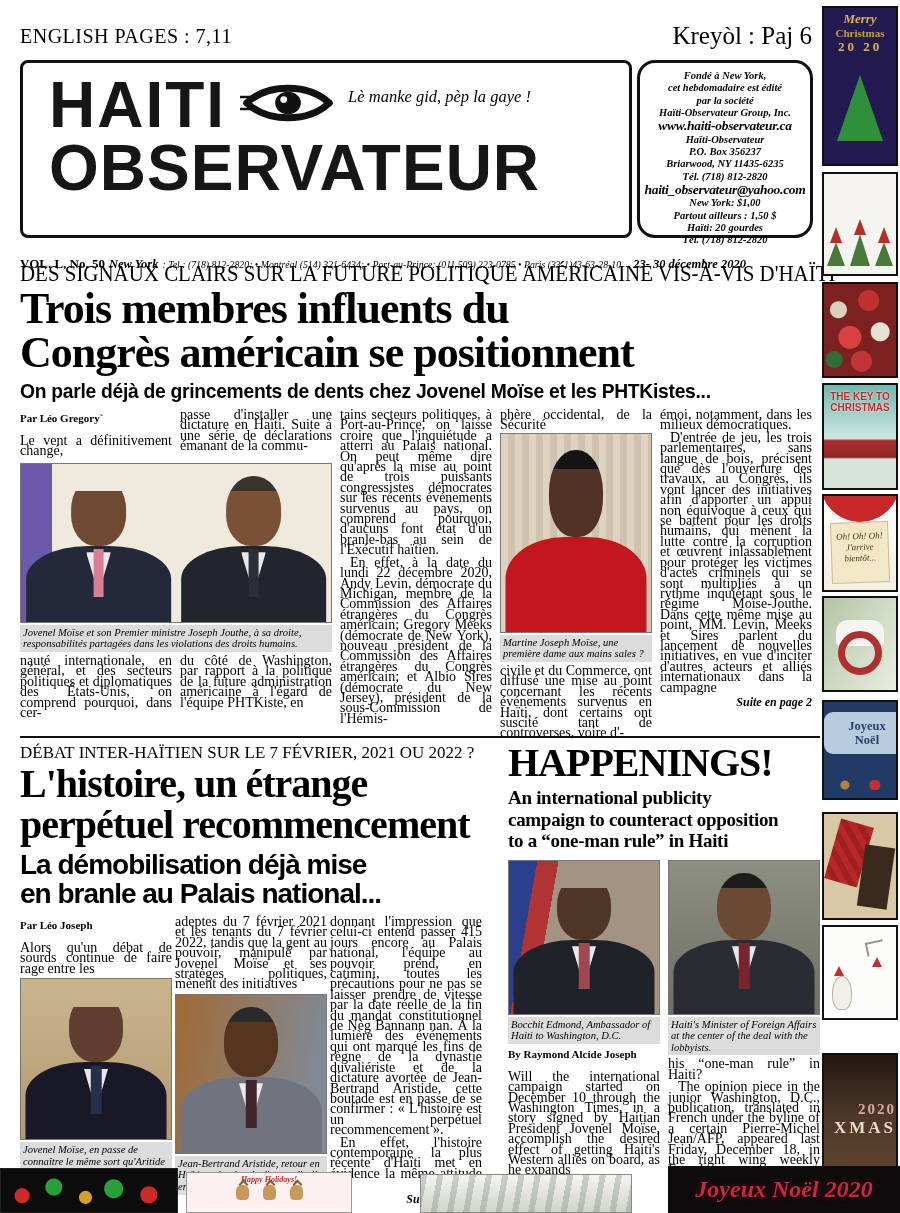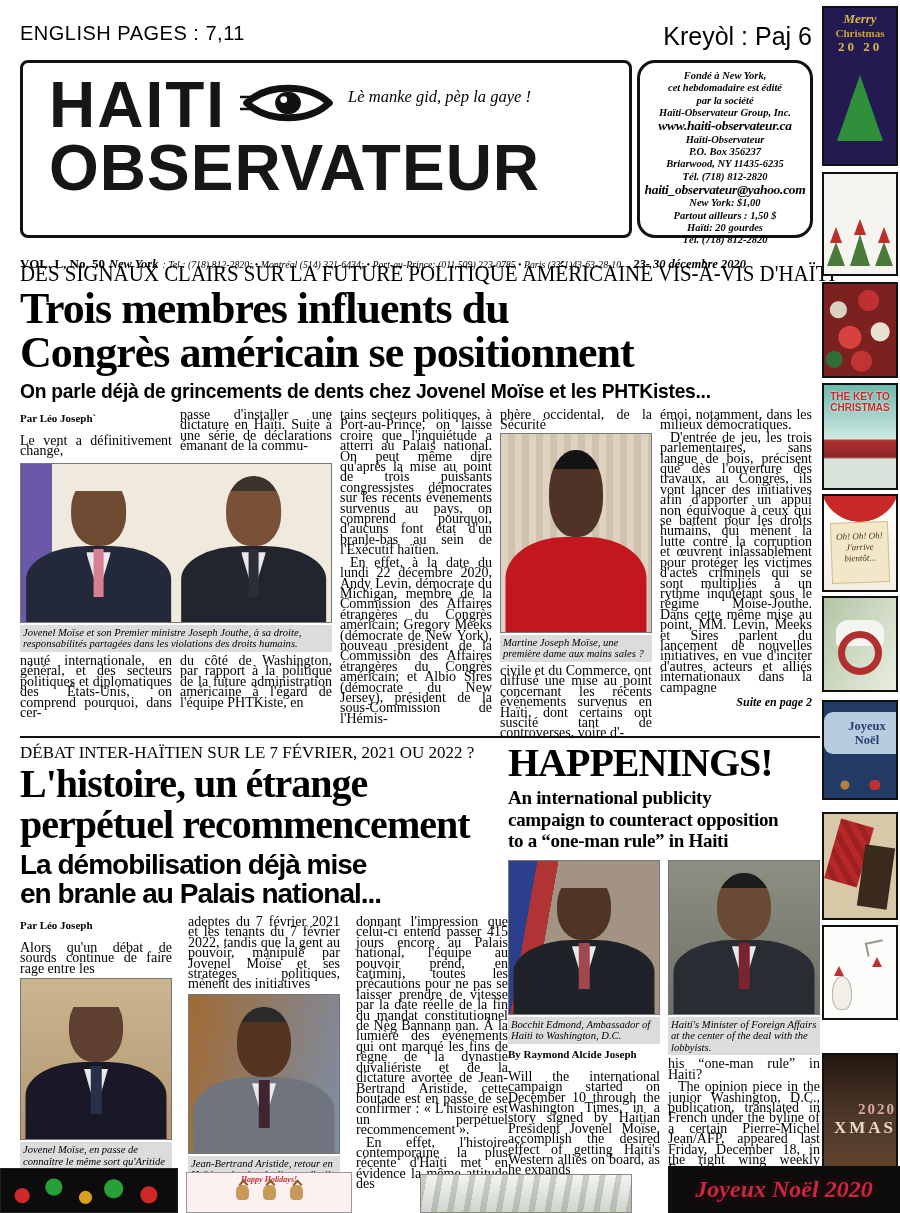--- a/index.html
+++ b/index.html
@@ -1,21 +1,21 @@
 <!DOCTYPE html>
 <html><head>
 <meta charset="utf-8">
 <style>
   html,body{margin:0;padding:0;}
   body{
     width:900px;height:1213px;position:relative;background:#fff;color:#000;
     font-family:"Liberation Serif", serif;overflow:hidden;
   }
   
-  .topbar{position:absolute;left:20px;top:22px;width:792px;display:flex;justify-content:space-between;align-items:flex-start;font-family:Liberation Sans, sans-serif;}
+  .topbar{position:absolute;left:20px;top:22px;width:792px;display:flex;justify-content:space-between;align-items:center;font-family:Liberation Serif, serif;}
   .tb-left{font-size:20px;letter-spacing:.5px;}
   .tb-right{font-size:25px;}
   
   .masthead{position:absolute;left:20px;top:60px;width:612px;height:178px;border:3px solid #111;border-radius:8px;box-sizing:border-box;background:#fff;}
   .m-row1{display:flex;align-items:flex-start;padding:12px 0 0 26px;}
   .brand{font-family:"Liberation Sans",sans-serif;font-weight:bold;color:#161616;}
   .brand-haiti{font-size:64px;line-height:60px;letter-spacing:2px;}
   .logo{margin:4px 0 0 14px;flex:none;}
   .slogan-box{margin-left:8px;margin-top:10px;width:188px;}
   .slogan-box .bar{height:3px;background:#111;}
@@ -68,21 +68,21 @@
   .photo-bocchit{height:155px;--bg:linear-gradient(100deg,#2c3f8c 0 16%,#b03434 16% 28%,#a29382 28%);}
   .p-bocchit{--skin:#4f3526;--suit:#202229;--tie:#a04850;}
   .photo-minister{height:155px;--bg:linear-gradient(#8d8f82,#6e7067);}
   .p-minister{--skin:#6a4a34;--suit:#2a2c33;--tie:#7a2430;--hair:#1c1c1c;}
   
   .second{position:absolute;left:20px;top:742px;width:800px;display:flex;gap:14px;}
   .debat{width:474px;flex:none;}
   .kicker2{font-size:17.5px;line-height:21px;white-space:nowrap;transform:scaleX(.97);transform-origin:left;}
   .headline2{font-size:40px;line-height:41px;font-weight:bold;letter-spacing:-1px;}
   .subhead2{font-family:"Liberation Sans",sans-serif;font-weight:bold;font-size:28px;line-height:29px;letter-spacing:-1px;margin-top:5px;}
-  .cols3{display:flex;gap:16px;margin-top:9px;}
+  .cols3{display:flex;gap:3px;margin-top:9px;}
   .happ{width:368px;flex:none;}
   .happ-title{font-size:40px;line-height:42px;font-weight:bold;letter-spacing:-1px;}
   .happ-subhead{font-weight:bold;font-size:19px;line-height:21.5px;letter-spacing:-.3px;margin-top:3px;}
   .cols2{display:flex;gap:8px;margin-top:8px;}
   
   .sb{position:absolute;left:822px;width:76px;box-sizing:border-box;border:2px solid #111;overflow:hidden;}
   #sb-merry{top:6px;height:160px;background:#241a52;text-align:center;color:#d8b44a;font-weight:bold;}
   #sb-merry .l1{font-style:italic;font-size:13px;display:block;margin-top:3px;}
   #sb-merry .l2{font-size:11px;display:block;color:#c8a03a;}
   #sb-merry .l3{font-size:13px;display:block;letter-spacing:3px;}
@@ -208,21 +208,21 @@
     <div class="kicker1">DES SIGNAUX CLAIRS SUR LA FUTURE POLITIQUE AMÉRICAINE VIS-À-VIS D'HAÏTI</div>
     <div class="headline1">
       <span>Trois membres influents du</span><br>
       <span>Congrès américain se positionnent</span>
     </div>
     <div class="subhead1">On parle déjà de grincements de dents chez Jovenel Moïse et les PHTKistes...</div>
     <div class="cols">
       <div class="lead-left">
         <div class="tops">
           <div class="colw">
-            <div class="byline">Par Léo Joseph`</div>
+            <div class="byline">Par Léo Gregory`</div>
             <p class="bodytext">Le vent a définitivement changé,</p>
           </div>
           <div class="colw">
               <p class="bodytext">passe d'installer une dictature en Haïti. Suite à une série de déclarations émanant de la commu-</p>
             </div>
         </div>
         <div class="photo photo-jj">
           <div class="person p-jovenel">
               <i class="shirt"></i>
               <i class="tie"></i>

